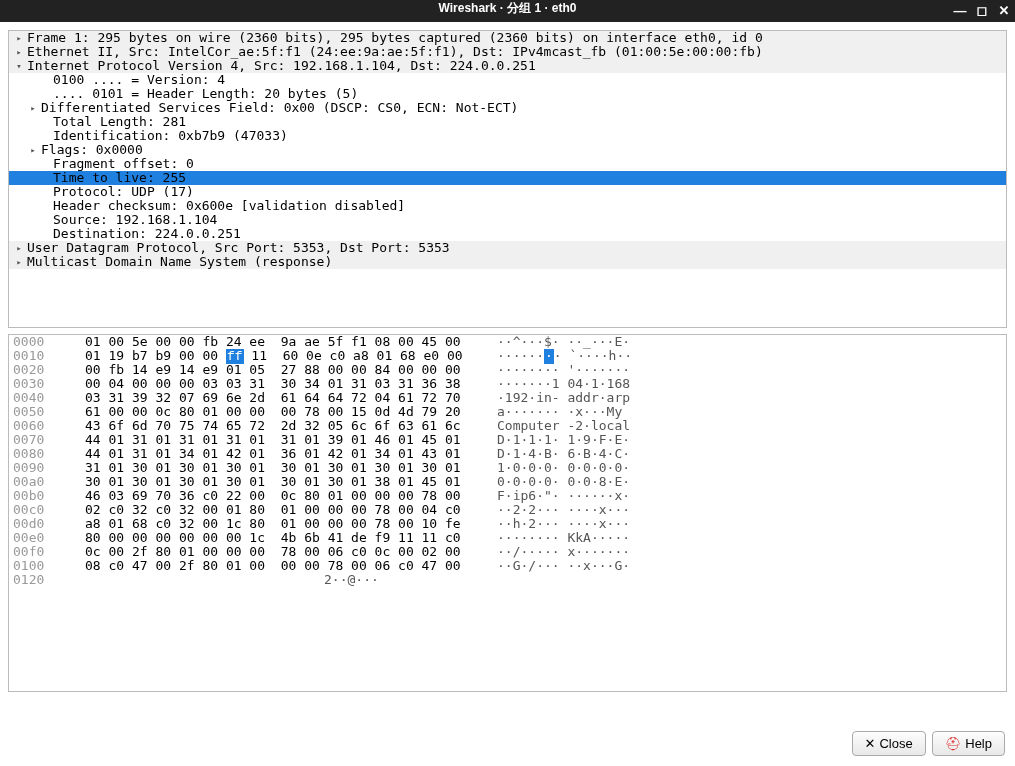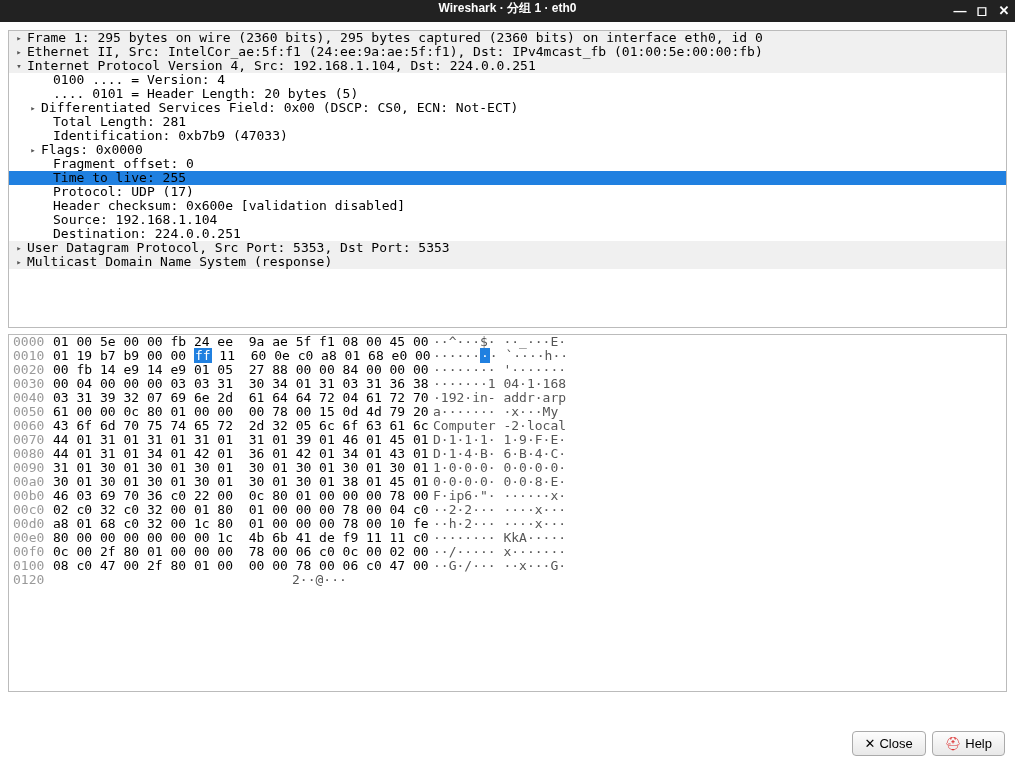--- a/index.html
+++ b/index.html
@@ -73,25 +73,26 @@
       font-size: 9px;
       margin-right: 2px;
     }
     .indent1 { padding-left: 18px; }
     .indent2 { padding-left: 44px; text-align: right; }
     .hex-row {
       white-space: pre;
       padding-left: 4px;
       height: 14px;
       display: flex;
+      gap: 32px;
     }
     .hex-offset { color: #999; width: 40px; display: inline-block; }
     .hex-bytes { width: 380px; display: inline-block; }
     .hex-ascii { color: #555; }
-    .hex-hl { background: #2080e0; color: #fff; padding: 0 1px; }
+    .hex-hl { background: #2080e0; color: #fff; padding: 0 1px; font-family: Liberation Mono, monospace; }
     .bottom-buttons {
       display: flex;
       justify-content: flex-end;
       gap: 6px;
       padding: 6px 10px 10px;
     }
     .btn {
       background: linear-gradient(#fdfdfd, #e8e8e8);
       border: 1px solid #aaa;
       border-radius: 4px;

